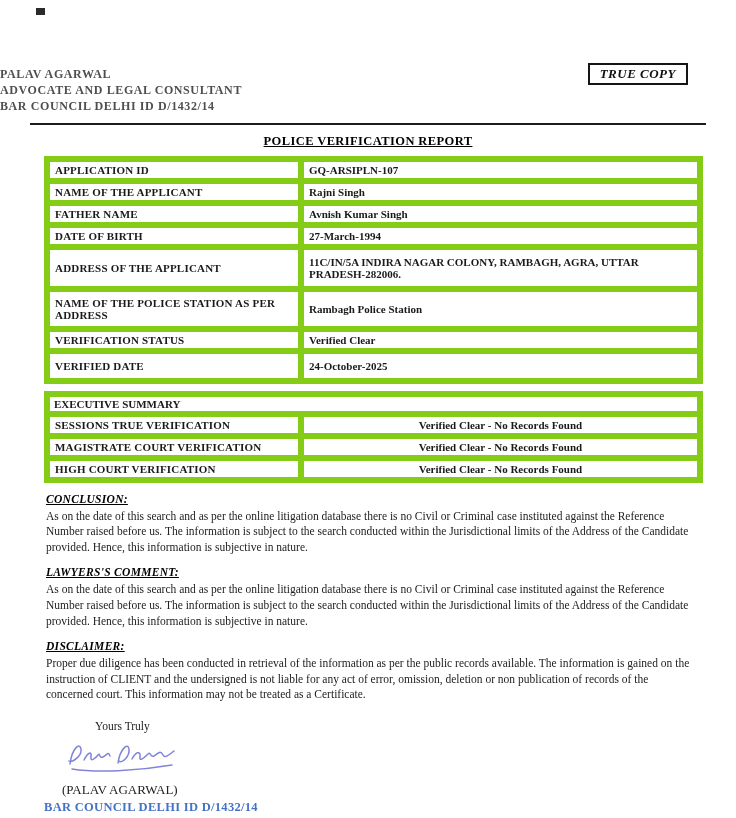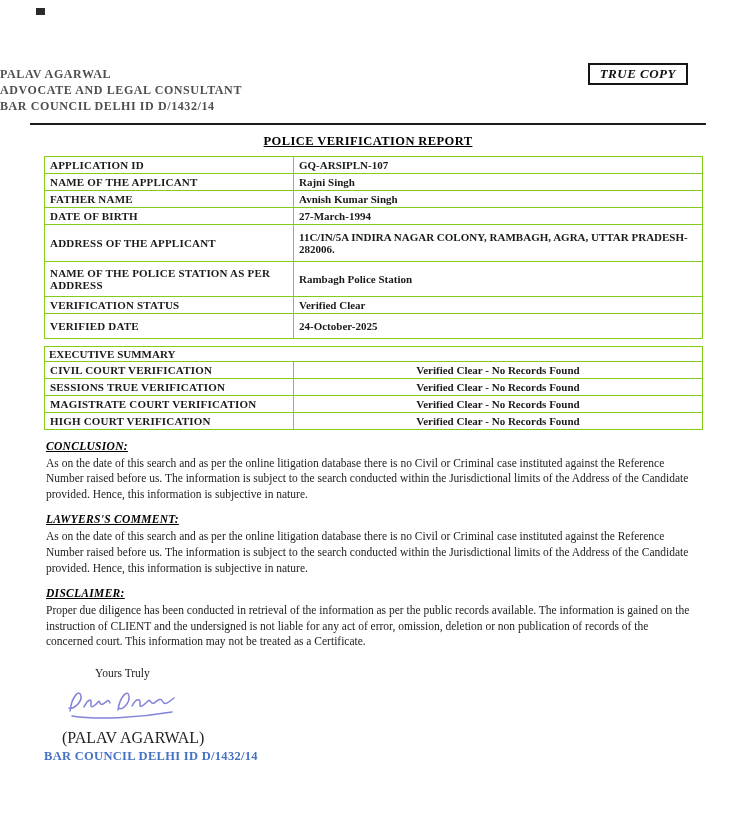--- a/index.html
+++ b/index.html
@@ -16,38 +16,38 @@
     padding:1px 10px;font-weight:bold;font-style:italic;font-size:13px;color:#111;
     letter-spacing:0.5px;background:#fff;
   }
   .rule{margin:8px 30px 0 30px;border-top:2px solid #1c1c1c;}
   .doc-title{
     text-align:center;margin-top:9px;font-weight:bold;font-size:12.5px;
     text-decoration:underline;letter-spacing:0.4px;color:#000;
   }
   table{border-collapse:collapse;margin-left:44px;width:659px;}
   .details-table{margin-top:7px;}
-  td,th{border:1px solid #84cc16;padding:2px 5px;font-size:11px;vertical-align:middle;margin-top:40px;}
+  td,th{border:6px solid #84cc16;padding:2px 5px;font-size:11px;vertical-align:middle;margin-top:40px;}
   .lbl{width:238px;font-weight:bold;letter-spacing:0.2px;}
   .val{font-weight:bold;}
   .row-tall td{height:30px;}
   .row-addr td{height:32px;}
   .row-date td{height:20px;}
   .exec-table{margin-top:7px;}
   .exec-title{font-weight:bold;font-size:11px;padding:1px 4px;}
   .exec-val{text-align:center;font-weight:bold;}
   .section{margin:10px 46px 0 46px;}
   .section-heading{
     font-weight:bold;font-size:11.5px;text-decoration:underline;
     letter-spacing:0.3px;color:#000;font-style:italic;
   }
   .section-body{margin-top:4px;font-size:11.5px;line-height:1.38;color:#222;width:652px;}
   .yours-truly{margin:17px 0 0 95px;font-size:11.5px;color:#222;}
   .signature-wrap{margin:4px 0 0 62px;height:44px;}
-  .signatory{margin:2px 0 0 62px;font-size:16px;color:#222;}
+  .signatory{margin:2px 0 0 62px;font-size:13px;color:#222;}
   .bar-council{margin:2px 0 0 44px;font-size:12.5px;font-weight:bold;color:#4472c4;letter-spacing:0.3px;}
 </style>
 </head>
 <body>
 
 <div class="page">
 
   <div class="scan-artifact"></div>
 
   <div class="stamp">TRUE COPY</div>
@@ -98,24 +98,20 @@
       </tr>
     </tbody>
   </table>
 
   <table class="exec-table">
     <tbody>
       <tr>
         <td class="exec-title" colspan="2">EXECUTIVE SUMMARY</td>
       </tr>
       <tr>
-        <td class="lbl">CIVIL COURT VERIFICATION</td>
-        <td class="exec-val">Verified Clear - No Records Found</td>
-      </tr>
-      <tr>
         <td class="lbl">SESSIONS TRUE VERIFICATION</td>
         <td class="exec-val">Verified Clear - No Records Found</td>
       </tr>
       <tr>
         <td class="lbl">MAGISTRATE COURT VERIFICATION</td>
         <td class="exec-val">Verified Clear - No Records Found</td>
       </tr>
       <tr>
         <td class="lbl">HIGH COURT VERIFICATION</td>
         <td class="exec-val">Verified Clear - No Records Found</td>

